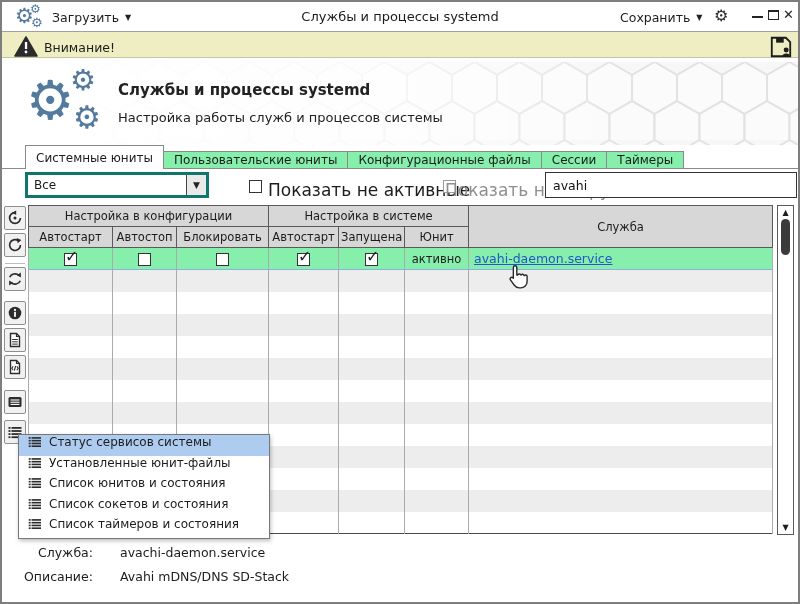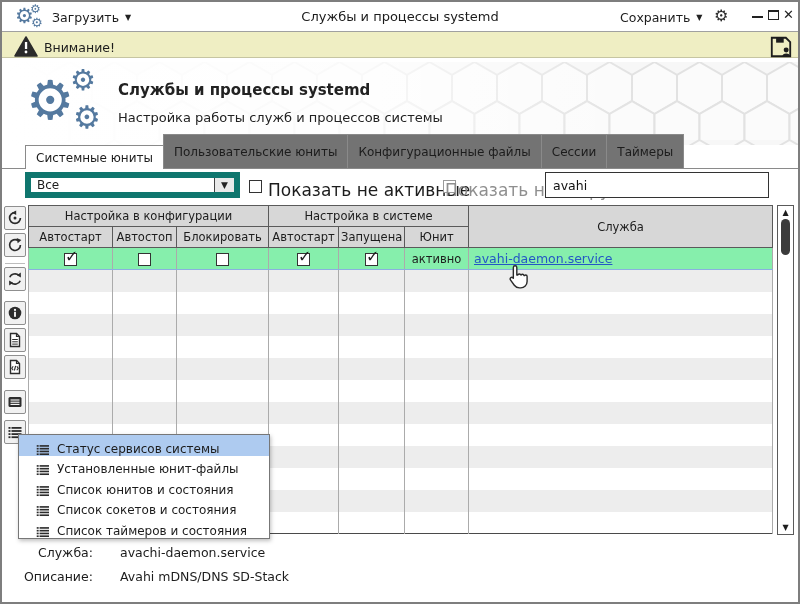--- a/index.html
+++ b/index.html
@@ -14,51 +14,51 @@
 .caret{font-size:8px;color:#222}
 .winctl{color:#222}
 
 .warn{left:0;top:30px;width:796px;height:26px;background:#efeec3;border-bottom:1px solid #c6c5a2}
 
 .banner{left:0;top:60px;width:796px;height:83px;background:#fafafa;overflow:hidden}
 .banner-title{font-size:15px;font-weight:bold;color:#222}
 .banner-sub{font-size:13px;color:#222}
 
 .tabbar{left:0;top:143px;width:796px;height:24px;border-bottom:1px solid #8a8a8a;padding-left:23px;display:flex;align-items:flex-end}
-.tab{height:34px;border:1px solid #8a8a8a;border-bottom:none;background:#737373;display:flex;align-items:center;padding:0 10px;font-size:12px;margin-right:-1px;white-space:nowrap}
+.tab{height:17px;border:1px solid #8a8a8a;border-bottom:none;background:#86efac;display:flex;align-items:center;padding:0 10px;font-size:12px;margin-right:-1px;white-space:nowrap}
 .tab.active{background:#fff;height:24px;margin-bottom:-1px;position:relative;z-index:3}
 
-.combo{left:23px;top:170px;width:215px;height:26px;border:6px solid #0f766e;background:#fff;display:flex;align-items:stretch}
+.combo{left:23px;top:170px;width:184px;height:26px;border:3px solid #0f766e;background:#fff;display:flex;align-items:stretch}
 .combo .val{flex:1;display:flex;align-items:center;padding-left:6px;font-size:12px}
 .combo .arrow{width:20px;background:#e9e9e9;border-left:1px solid #444;display:flex;align-items:center;justify-content:center;font-size:9px;color:#222}
 .cb{position:relative;width:13px;height:13px;border:1px solid #333;background:#fff;display:inline-block;vertical-align:middle}
 .cb.dis{border-color:#9a9a9a}
 .cb.checked:after{content:"✓";position:absolute;left:0;top:-7px;font-size:16px;font-weight:bold;color:#1d1d1d}
 .cblabel{font-size:17px;white-space:nowrap}
 .cblabel.dis{color:#8f8f8f}
-.search{left:543px;top:170px;width:224px;height:26px;border:1px solid #333;font-size:12.5px;padding:0 7px;font-family:inherit;color:#111;background:#fff}
+.search{left:543px;top:170px;width:252px;height:26px;border:1px solid #333;font-size:12.5px;padding:0 7px;font-family:inherit;color:#111;background:#fff}
 
 .tb{left:2px;width:22px;height:24px;background:#f1f1f1;border:1px solid #8f8f8f;border-radius:2px;display:flex;align-items:center;justify-content:center}
 .tsep{left:3px;width:20px;height:1px;background:#bdbdbd}
 
 .grid{border-collapse:collapse;table-layout:fixed;width:744px;border:1px solid #4a4a4a;background:#fff}
 .grid th{background:#d7d7d7;border:1px solid #5a5a5a;font-weight:400;font-size:11.5px;height:21px;overflow:hidden;white-space:nowrap;padding:0 2px}
 .grid td{border-left:1px solid #ababab;border-right:1px solid #ababab;height:22px;font-size:11.5px;text-align:center;overflow:hidden;white-space:nowrap;padding:0}
 .grid td:nth-child(4),.grid td:nth-child(7){border-left-color:#5a5a5a}
 .grid tbody tr:nth-child(even) td{background:#ededed}
 .grid tr.sel td{background:#86efac;border-bottom:1px solid #8ab0e0}
 .svc{text-align:left !important;padding-left:5px !important}
 .lnk{color:#2457c5;text-decoration:underline;font-size:12.5px;cursor:pointer}
 
 .sb{left:775px;top:203px;width:17px;height:330px;border:1px solid #5a5a5a;background:#fff}
 .sb .up,.sb .dn{position:absolute;left:0;width:15px;text-align:center;font-size:8px;color:#1d1d1d}
 .sb .thumb{position:absolute;left:3px;top:13px;width:9px;height:36px;background:#3b3b3b;border-radius:5px}
 
 .menu{left:16px;top:432px;width:252px;background:#fff;border:1px solid #777;box-shadow:1px 2px 4px rgba(0,0,0,.25);z-index:30}
-.mi{height:20.5px;display:flex;align-items:flex-end;gap:8px;padding-left:16px;font-size:12px;white-space:nowrap}
+.mi{height:20.5px;display:flex;align-items:flex-start;gap:8px;padding-left:8px;font-size:12px;white-space:nowrap}
 .mi.hl{background:#aecbf0}
 
 .det{font-size:12.5px;white-space:nowrap}
 </style>
 </head>
 <body>
 
 <div class="window">
 
   

